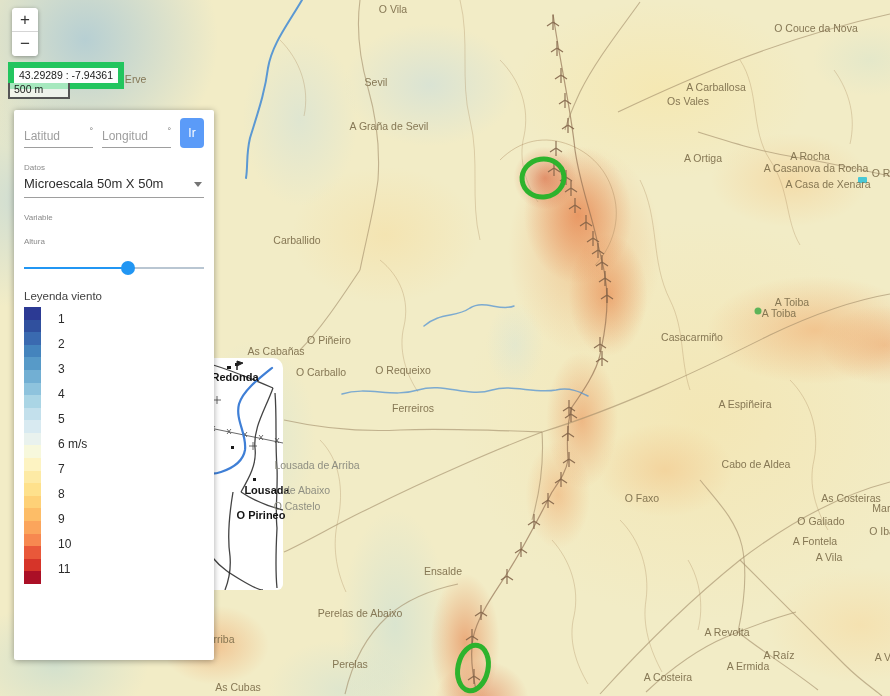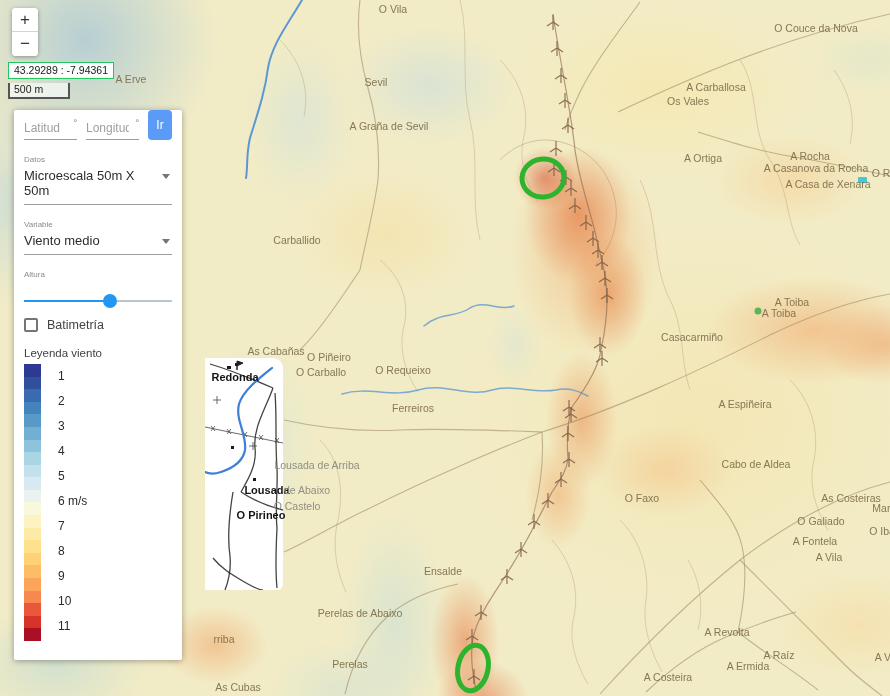--- a/index.html
+++ b/index.html
@@ -56,28 +56,28 @@
   .map-label { position:absolute; transform:translate(-50%,-50%); font-size:10.5px; color:rgba(125,110,75,.92); white-space:nowrap; }
   .map-label.dark { color:#141414; font-weight:bold; font-size:11px; }
   .map-label.gray { color:#8f8f82; }
 
   
   .zoom-ctl { position:absolute; left:12px; top:8px; width:26px; background:#fff; border-radius:4px;
     box-shadow:0 1px 4px rgba(0,0,0,.35); overflow:hidden; z-index:20; }
   .zoom-ctl button { display:block; width:26px; height:24px; border:none; background:#fff; font-size:17px;
     line-height:22px; color:#333; cursor:pointer; font-family:"Liberation Sans",sans-serif; }
   .zoom-ctl button:first-child { border-bottom:1px solid #d5d5d5; }
-  .coords { position:absolute; left:8px; top:62px; background:rgba(255,255,255,.95); border:1px solid #22c55e;
+  .coords { position:absolute; left:8px; top:62px; background:rgba(255,255,255,.95); border:6px solid #22c55e;
     font-size:10.5px; color:#1a1a1a; padding:1px 5px 2px; z-index:20; }
   .scalebar { position:absolute; left:8px; top:83px; width:62px; height:16px; background:rgba(255,255,255,.6);
     border:2px solid #555; border-top:none; font-size:10.5px; color:#1a1a1a; padding:0 4px; line-height:13px; z-index:20; }
 
   
-  .panel { position:absolute; left:14px; top:110px; width:168px; height:550px; background:#fff;
-    border-radius:2px; box-shadow:0 1px 6px rgba(0,0,0,.35); padding:0 10px 0; z-index:30; }
+  .panel { position:absolute; left:14px; top:110px; width:200px; height:550px; background:#fff;
+    border-radius:2px; box-shadow:0 1px 6px rgba(0,0,0,.35); padding:8px 10px 0; z-index:30; }
   .coord-row { display:flex; align-items:flex-end; gap:9px; }
   .fld-wrap { position:relative; flex:1; }
   .fld { width:100%; border:none; outline:none; border-bottom:1px solid #9e9e9e; font-size:12px;
     padding:2px 10px 4px 0; color:#333; font-family:"Liberation Sans",sans-serif; }
   .fld::placeholder { color:#9e9e9e; }
   .deg { position:absolute; right:0; top:0; font-size:9px; color:#757575; }
   .go-btn { width:24px; height:30px; border:none; border-radius:4px; background:#5b9bf8; color:#fff;
     font-size:12px; cursor:pointer; flex:0 0 auto; font-family:"Liberation Sans",sans-serif; }
   .sel-label { font-size:8px; color:#8a8a8a; margin-top:15px; }
   .sel { position:relative; font-size:13px; color:#2d2d2d; padding:4px 16px 6px 0; border-bottom:1px solid #9e9e9e; cursor:pointer; }
@@ -214,21 +214,21 @@
       <div class="map-label" style="left: 703px; top: 158px;">A Ortiga</div>
       <div class="map-label" style="left: 810px; top: 156px;">A Rocha</div>
       <div class="map-label" style="left: 816px; top: 168px;">A Casanova da Rocha</div>
       <div class="map-label" style="left: 828px; top: 184px;">A Casa de Xenara</div>
       <div class="map-label" style="left: 884px; top: 173px;">O Re</div>
       <div class="map-label" style="left: 297px; top: 240px;">Carballido</div>
       <div class="map-label" style="left: 792px; top: 302px;">A Toiba</div>
       <div class="map-label" style="left: 779px; top: 313px;">A Toiba</div>
       <div class="map-label" style="left: 692px; top: 337px;">Casacarmiño</div>
       <div class="map-label" style="left: 276px; top: 351px;">As Cabañas</div>
-      <div class="map-label" style="left: 329px; top: 357px;">O Piñeiro</div>
+      <div class="map-label" style="left: 329px; top: 340px;">O Piñeiro</div>
       <div class="map-label" style="left: 321px; top: 372px;">O Carballo</div>
       <div class="map-label" style="left: 397px; top: 370px; margin-left: 6px;">O Requeixo</div>
       <div class="map-label" style="left: 413px; top: 408px;">Ferreiros</div>
       <div class="map-label" style="left: 745px; top: 404px;">A Espiñeira</div>
       <div class="map-label" style="left: 722px; top: 464px; margin-left: 34px;">Cabo de Aldea</div>
       <div class="map-label" style="left: 642px; top: 498px;">O Faxo</div>
       <div class="map-label" style="left: 851px; top: 498px;">As Costeiras</div>
       <div class="map-label" style="left: 884px; top: 508px;">Marti</div>
       <div class="map-label" style="left: 821px; top: 521px;">O Galiado</div>
       <div class="map-label" style="left: 882px; top: 531px;">O Iba</div>
@@ -273,37 +273,29 @@
     <button class="go-btn">Ir</button>
   </div>
 
   <div class="sel-label">Datos</div>
   <div class="sel">
     <span>Microescala 50m X 50m</span>
     <span class="arrow"></span>
   </div>
 
   <div class="sel-label">Variable</div>
-  <div class="sel">
-    <span>Viento medio</span>
-    <span class="arrow"></span>
-  </div>
 
   <div class="sel-label">Altura</div>
 
   <div class="slider">
     <div class="slider-track"></div>
     <div class="slider-fill" style="width: 58%;"></div>
     <div class="slider-thumb" style="left: 58%;"></div>
   </div>
 
-  <div class="check-row">
-    <div class="checkbox"></div>
-    <span class="check-label">Batimetría</span>
-  </div>
 
   <div class="legend-title">Leyenda viento</div>
   <div class="legend">
     <div class="legend-bar" style="background: linear-gradient(rgb(44, 58, 148) 0%, rgb(44, 58, 148) 4.54545%, rgb(48, 80, 158) 4.54545%, rgb(48, 80, 158) 9.09091%, rgb(58, 106, 176) 9.09091%, rgb(58, 106, 176) 13.6364%, rgb(68, 132, 189) 13.6364%, rgb(68, 132, 189) 18.1818%, rgb(87, 154, 200) 18.1818%, rgb(87, 154, 200) 22.7273%, rgb(114, 175, 211) 22.7273%, rgb(114, 175, 211) 27.2727%, rgb(142, 195, 221) 27.2727%, rgb(142, 195, 221) 31.8182%, rgb(170, 213, 229) 31.8182%, rgb(170, 213, 229) 36.3636%, rgb(195, 224, 236) 36.3636%, rgb(195, 224, 236) 40.9091%, rgb(216, 234, 241) 40.9091%, rgb(216, 234, 241) 45.4545%, rgb(233, 242, 238) 45.4545%, rgb(233, 242, 238) 50%, rgb(247, 248, 220) 50%, rgb(247, 248, 220) 54.5455%, rgb(253, 243, 194) 54.5455%, rgb(253, 243, 194) 59.0909%, rgb(253, 234, 165) 59.0909%, rgb(253, 234, 165) 63.6364%, rgb(254, 225, 140) 63.6364%, rgb(254, 225, 140) 68.1818%, rgb(254, 209, 119) 68.1818%, rgb(254, 209, 119) 72.7273%, rgb(253, 189, 103) 72.7273%, rgb(253, 189, 103) 77.2727%, rgb(251, 165, 92) 77.2727%, rgb(251, 165, 92) 81.8182%, rgb(247, 136, 80) 81.8182%, rgb(247, 136, 80) 86.3636%, rgb(233, 88, 58) 86.3636%, rgb(233, 88, 58) 90.9091%, rgb(214, 52, 41) 90.9091%, rgb(214, 52, 41) 95.4545%, rgb(171, 15, 38) 95.4545%, rgb(171, 15, 38) 100%);"></div>
     <div class="legend-labels">
         <div class="legend-label" style="top: 5px;">1</div>
         <div class="legend-label" style="top: 30px;">2</div>
         <div class="legend-label" style="top: 55px;">3</div>
         <div class="legend-label" style="top: 80px;">4</div>
         <div class="legend-label" style="top: 105px;">5</div>

